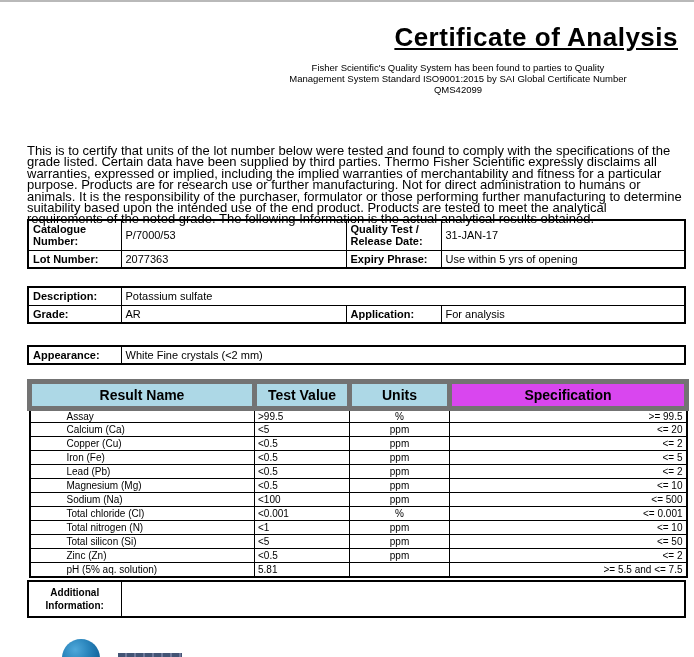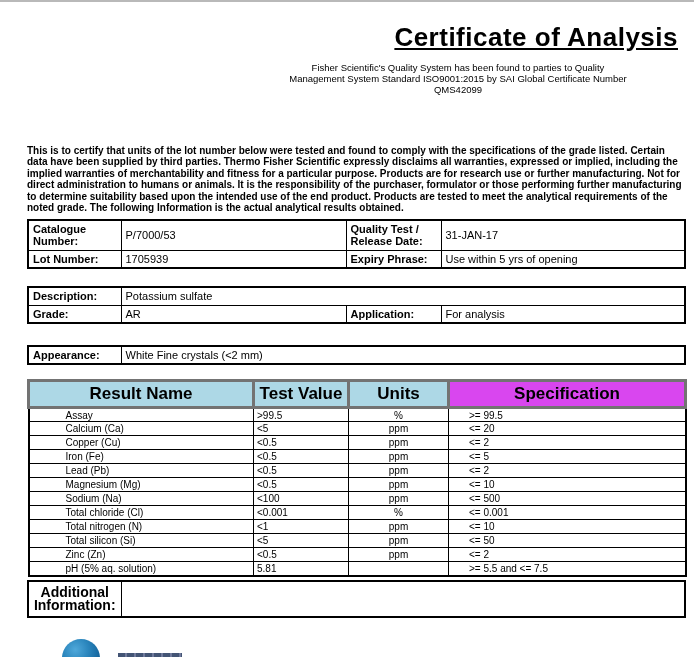--- a/index.html
+++ b/index.html
@@ -15,45 +15,45 @@
   .doc-title {
     font-size:26px; font-weight:bold; text-decoration:underline;
     letter-spacing:0.5px;
     text-align:right;
   }
   .doc-subtitle {
     margin-top:9px; font-size:9.5px; line-height:11px;
   }
   .disclaimer {
     position:absolute; top:143px; left:27px; width:658px;
-    font-size:10px; line-height:11.4px; text-align:left;font-weight:bold;
+    font-size:13px; line-height:11.4px; text-align:left;
   }
   table { border-collapse:collapse; table-layout:fixed; width:657px; }
   .bordered { border:2px solid #000; }
   .bordered td { border:1px solid #000; padding:1px 4px; vertical-align:middle; font-size:11px; overflow:hidden; }
   td.lbl { font-weight:bold; }
   .tbl-info      { position:absolute; top:217px; left:27px; }
   .tbl-product   { position:absolute; top:284px; left:27px; }
   .tbl-appearance{ position:absolute; top:343px; left:27px; }
   .tbl-results   { position:absolute; top:377px; left:27px; }
   .tbl-additional{ position:absolute; top:578px; left:27px; }
   .tbl-info tr.r1 td { height:30px; }
   .tbl-info tr.r2 td { height:18px; }
   .tbl-product td { height:18px; }
   .tbl-appearance td { height:18px; }
   .tbl-results th {
-    border:3px solid #737373; font-size:17px; font-weight:bold;
+    border:5px solid #737373; font-size:14px; font-weight:bold;
     height:27px; text-align:center;
   }
   .tbl-results td { border:1px solid #000; font-size:10px; height:14px; padding:0 3px; }
   .tbl-results td.rn { text-align:left;padding-left:36px; }
   .tbl-results td.tv { text-align:left; }
   .tbl-results td.un { text-align:center; }
-  .tbl-results td.sp { text-align:left;padding-left:20px; }
-  .tbl-additional td.lbl { text-align:center; height:36px; font-size:14px; line-height:13px; }
+  .tbl-results td.sp { text-align:right;padding-left:20px; }
+  .tbl-additional td.lbl { text-align:center; height:36px; font-size:10px; line-height:13px; }
   .tbl-additional td.val { }
   .logo {
     position:absolute; left:62px; top:637px; width:140px; height:30px;
   }
   .logo-sphere {
     position:absolute; left:0; top:0; width:38px; height:38px; border-radius:50%;
     background:radial-gradient(circle at 35% 28%, #4fa8da 0%, #2b86bd 35%, #1668a0 65%, #0b4a7a 100%);
   }
   .logo-text-fragment {
     position:absolute; left:56px; top:14px; width:64px; height:10px;
@@ -86,21 +86,21 @@
       </colgroup>
     <tbody>
         <tr class="r1">
       <td class="lbl">Catalogue Number:</td>
       <td>P/7000/53</td>
       <td class="lbl">Quality Test / Release Date:</td>
       <td>31-JAN-17</td>
     </tr>
     <tr class="r2">
       <td class="lbl">Lot Number:</td>
-      <td>1705939</td>
+      <td>2077363</td>
       <td class="lbl">Expiry Phrase:</td>
       <td>Use within 5 yrs of opening</td>
     </tr>
   </tbody>
     </table>
 
   <table class="bordered tbl-product">
     <colgroup>
         <col style="width:93px">
         <col style="width:225px">

